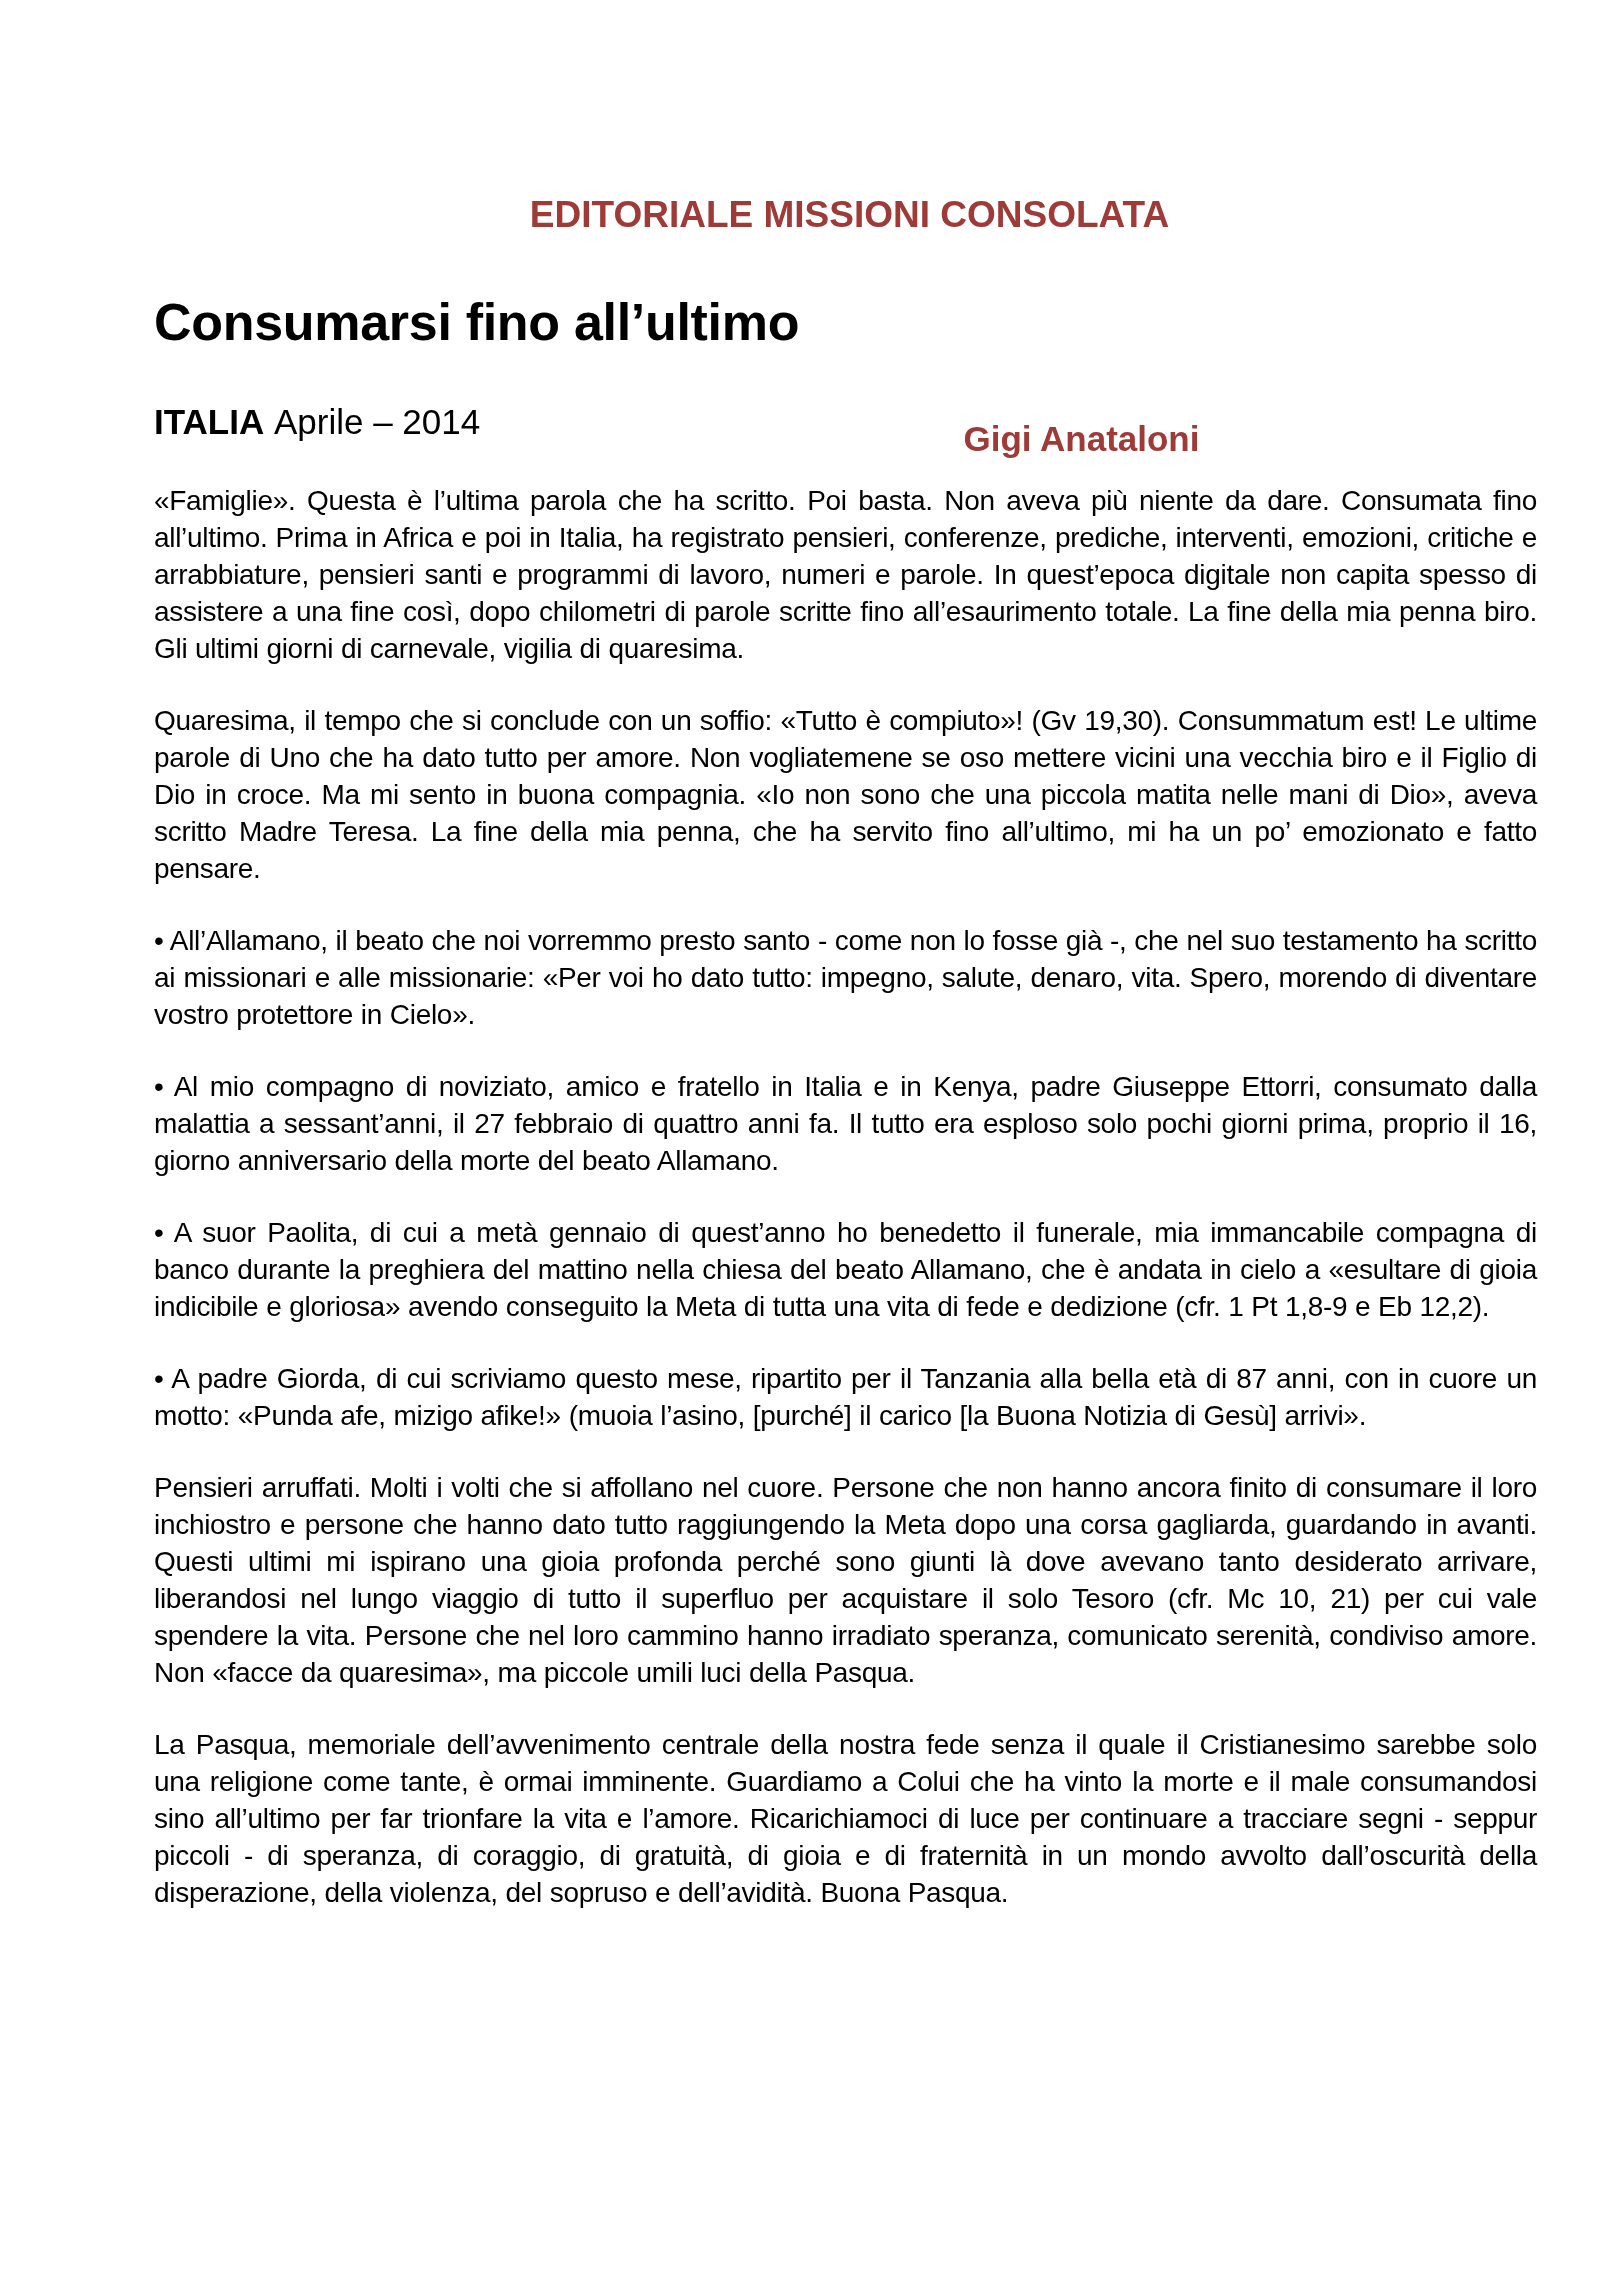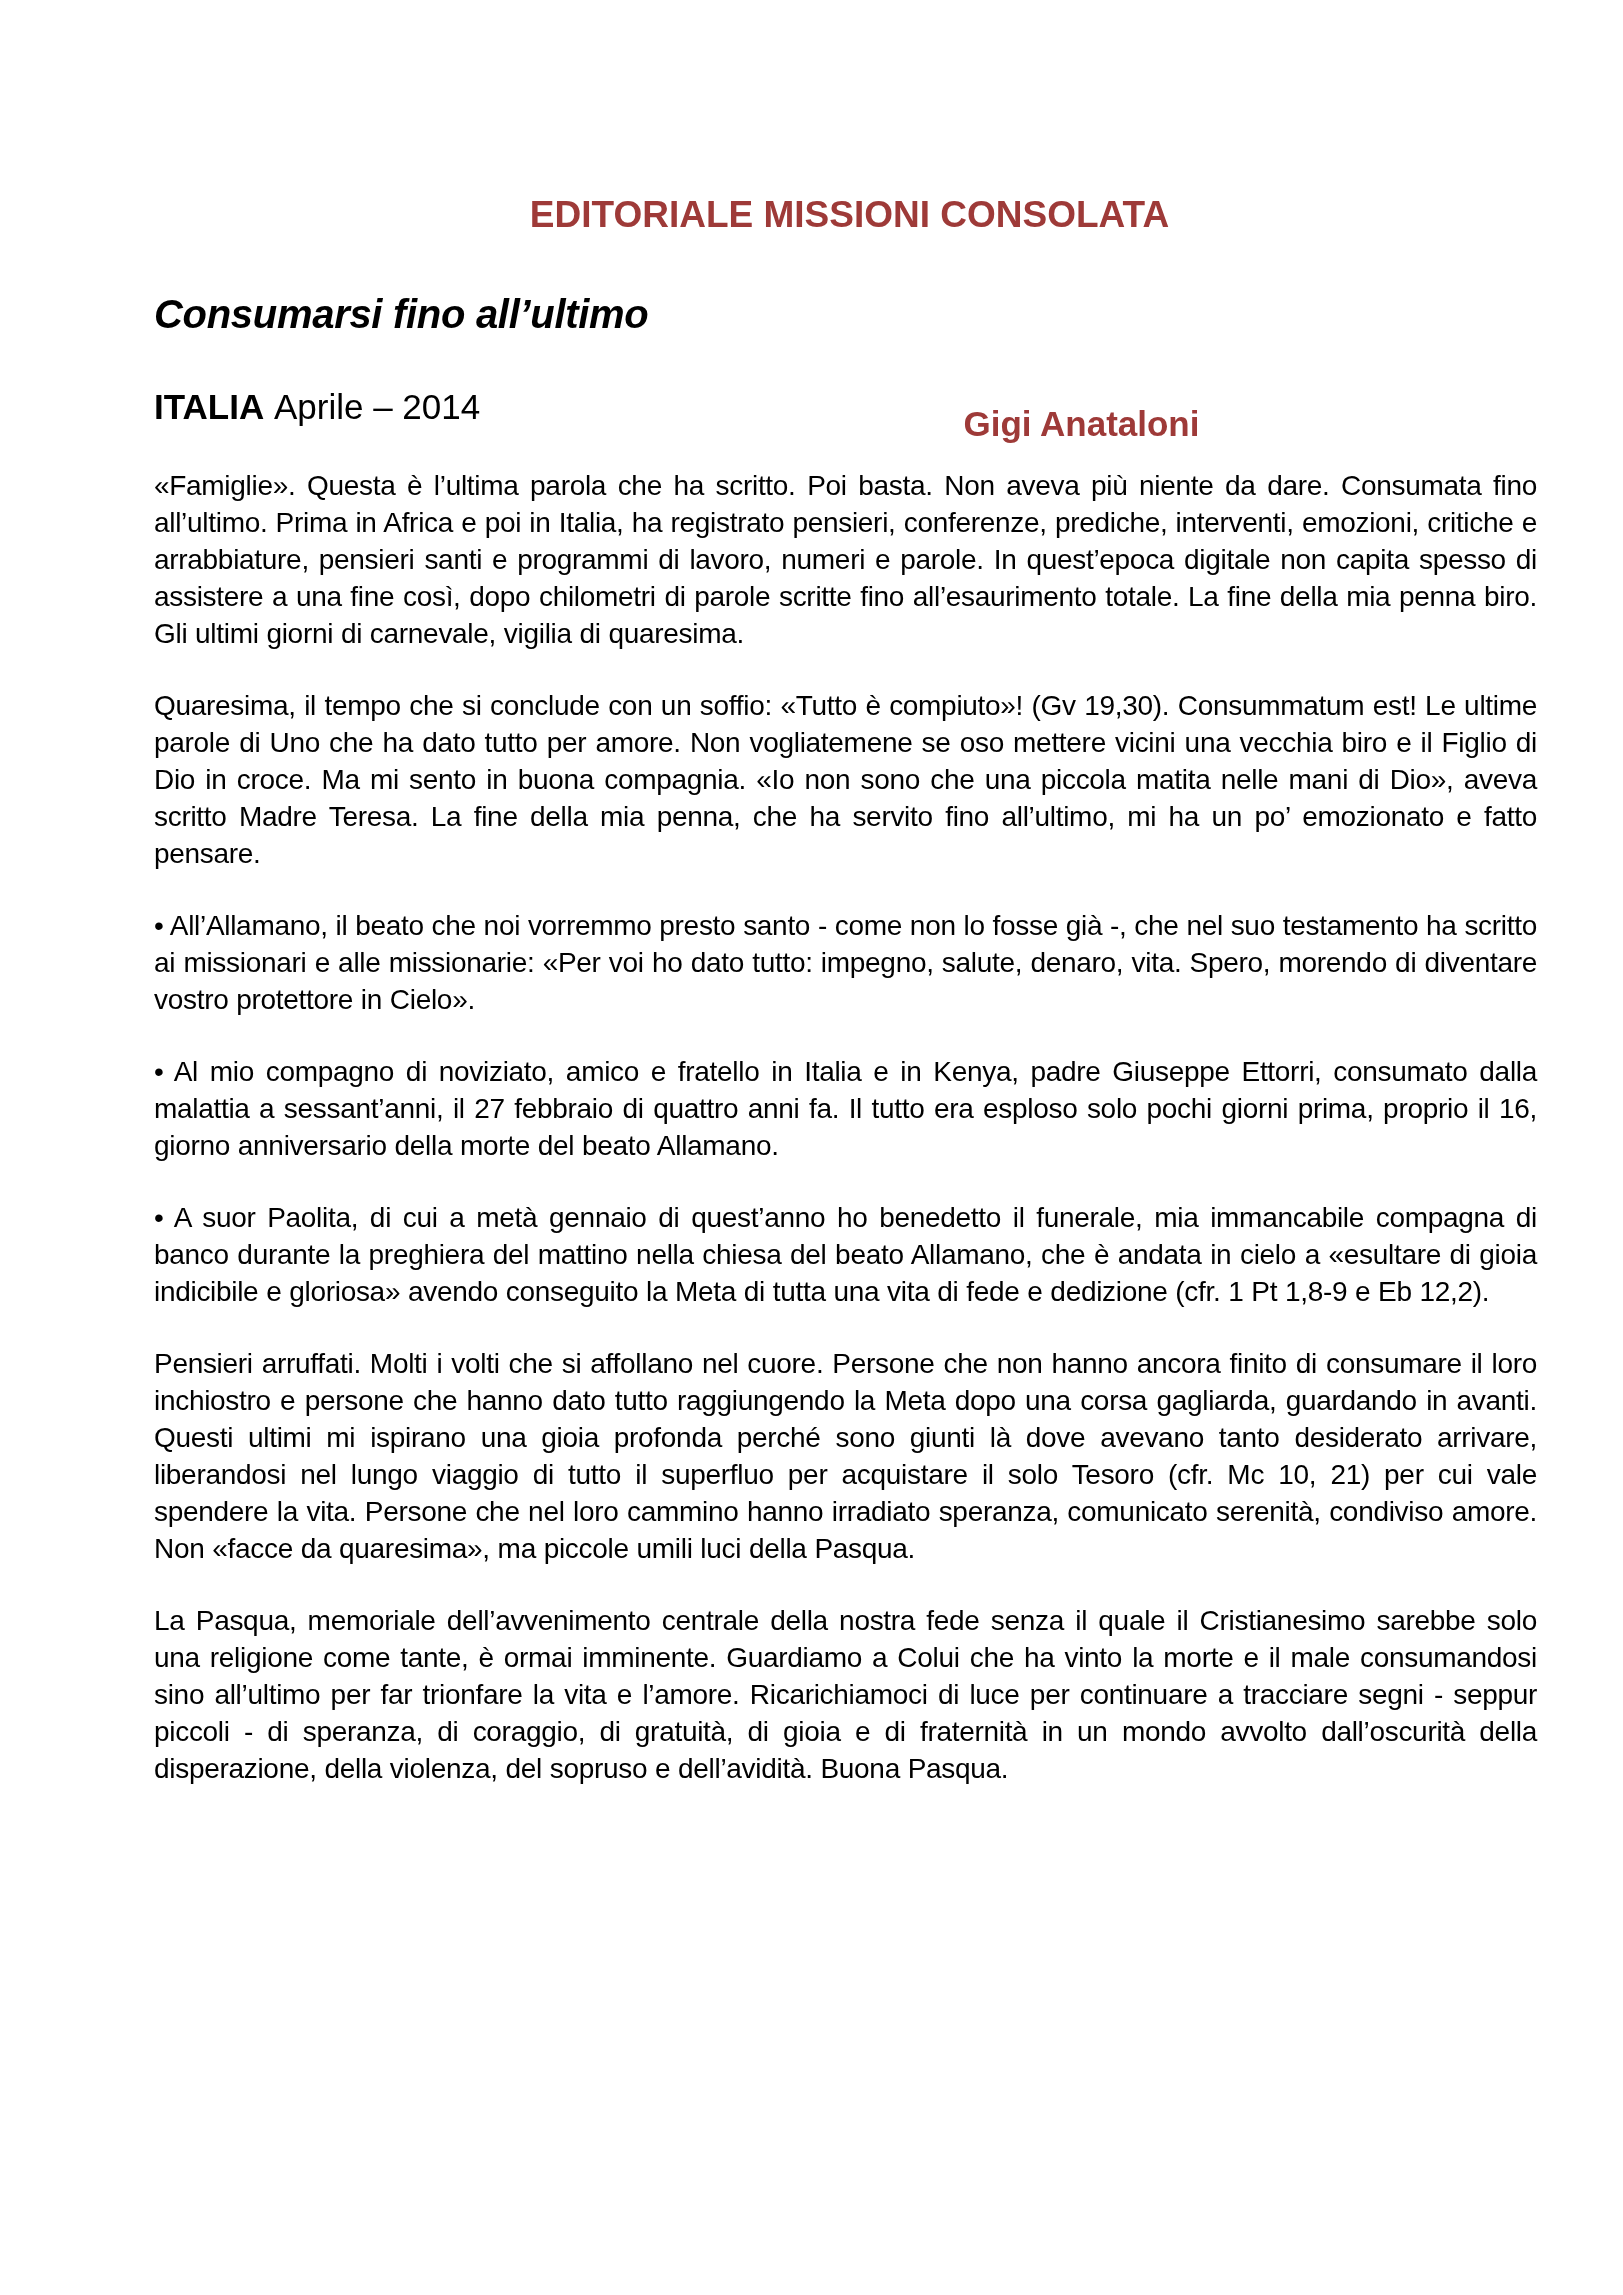--- a/index.html
+++ b/index.html
@@ -21,25 +21,24 @@
   .kicker {
     margin: 0 0 56px 0;
     text-align: center;
     font-size: 37px;
     font-weight: bold;
     letter-spacing: 0px;
   }
   .doc-title {
     margin: 0 0 51px 0;
     text-align: left;
-    font-size: 40px;
+    font-size: 52px;
     font-weight: bold;
     color: #000000;
     letter-spacing: -0.3px;
-    font-style: italic;
   }
   .dateline {
     position: relative;
     margin: 0 0 42px 0;
     font-size: 35px;
     line-height: 37px;
     white-space: nowrap;
   }
   .dateline .place {
     font-weight: bold;
@@ -75,17 +74,18 @@
   <div class="dateline">
     <span class="place">ITALIA</span><span class="date">Aprile – 2014</span>
     <span class="author" style="color: rgb(158, 58, 56);">Gigi Anataloni</span>
   </div>
 
   <p class="body-par">«Famiglie». Questa è l’ultima parola che ha scritto. Poi basta. Non aveva più niente da dare. Consumata fino all’ultimo. Prima in Africa e poi in Italia, ha registrato pensieri, conferenze, prediche, interventi, emozioni, critiche e arrabbiature, pensieri santi e programmi di lavoro, numeri e parole. In quest’epoca digitale non capita spesso di assistere a una fine così, dopo chilometri di parole scritte fino all’esaurimento totale. La fine della mia penna biro. Gli ultimi giorni di carnevale, vigilia di quaresima.</p>
   <p class="body-par">Quaresima, il tempo che si conclude con un soffio: «Tutto è compiuto»! (Gv 19,30). Consummatum est! Le ultime parole di Uno che ha dato tutto per amore. Non vogliatemene se oso mettere vicini una vecchia biro e il Figlio di Dio in croce. Ma mi sento in buona compagnia. «Io non sono che una piccola matita nelle mani di Dio», aveva scritto Madre Teresa. La fine della mia penna, che ha servito fino all’ultimo, mi ha un po’ emozionato e fatto pensare.</p>
   <p class="body-par">• All’Allamano, il beato che noi vorremmo presto santo - come non lo fosse già -, che nel suo testamento ha scritto ai missionari e alle missionarie: «Per voi ho dato tutto: impegno, salute, denaro, vita. Spero, morendo di diventare vostro protettore in Cielo».</p>
   <p class="body-par">• Al mio compagno di noviziato, amico e fratello in Italia e in Kenya, padre Giuseppe Ettorri, consumato dalla malattia a sessant’anni, il 27 febbraio di quattro anni fa. Il tutto era esploso solo pochi giorni prima, proprio il 16, giorno anniversario della morte del beato Allamano.</p>
   <p class="body-par">• A suor Paolita, di cui a metà gennaio di quest’anno ho benedetto il funerale, mia immancabile compagna di banco durante la preghiera del mattino nella chiesa del beato Allamano, che è andata in cielo a «esultare di gioia indicibile e gloriosa» avendo conseguito la Meta di tutta una vita di fede e dedizione (cfr. 1 Pt 1,8-9 e Eb 12,2).</p>
+  <p class="body-par">• A padre Giorda, di cui scriviamo questo mese, ripartito per il Tanzania alla bella età di 87 anni, con in cuore un motto: «Punda afe, mizigo afike!» (muoia l’asino, [purché] il carico [la Buona Notizia di Gesù] arrivi».</p>
   <p class="body-par">Pensieri arruffati. Molti i volti che si affollano nel cuore. Persone che non hanno ancora finito di consumare il loro inchiostro e persone che hanno dato tutto raggiungendo la Meta dopo una corsa gagliarda, guardando in avanti. Questi ultimi mi ispirano una gioia profonda perché sono giunti là dove avevano tanto desiderato arrivare, liberandosi nel lungo viaggio di tutto il superfluo per acquistare il solo Tesoro (cfr. Mc 10, 21) per cui vale spendere la vita. Persone che nel loro cammino hanno irradiato speranza, comunicato serenità, condiviso amore. Non «facce da quaresima», ma piccole umili luci della Pasqua.</p>
   <p class="body-par">La Pasqua, memoriale dell’avvenimento centrale della nostra fede senza il quale il Cristianesimo sarebbe solo una religione come tante, è ormai imminente. Guardiamo a Colui che ha vinto la morte e il male consumandosi sino all’ultimo per far trionfare la vita e l’amore. Ricarichiamoci di luce per continuare a tracciare segni - seppur piccoli - di speranza, di coraggio, di gratuità, di gioia e di fraternità in un mondo avvolto dall’oscurità della disperazione, della violenza, del sopruso e dell’avidità. Buona Pasqua.</p>
 
 </div>
 
 
 </body></html>

